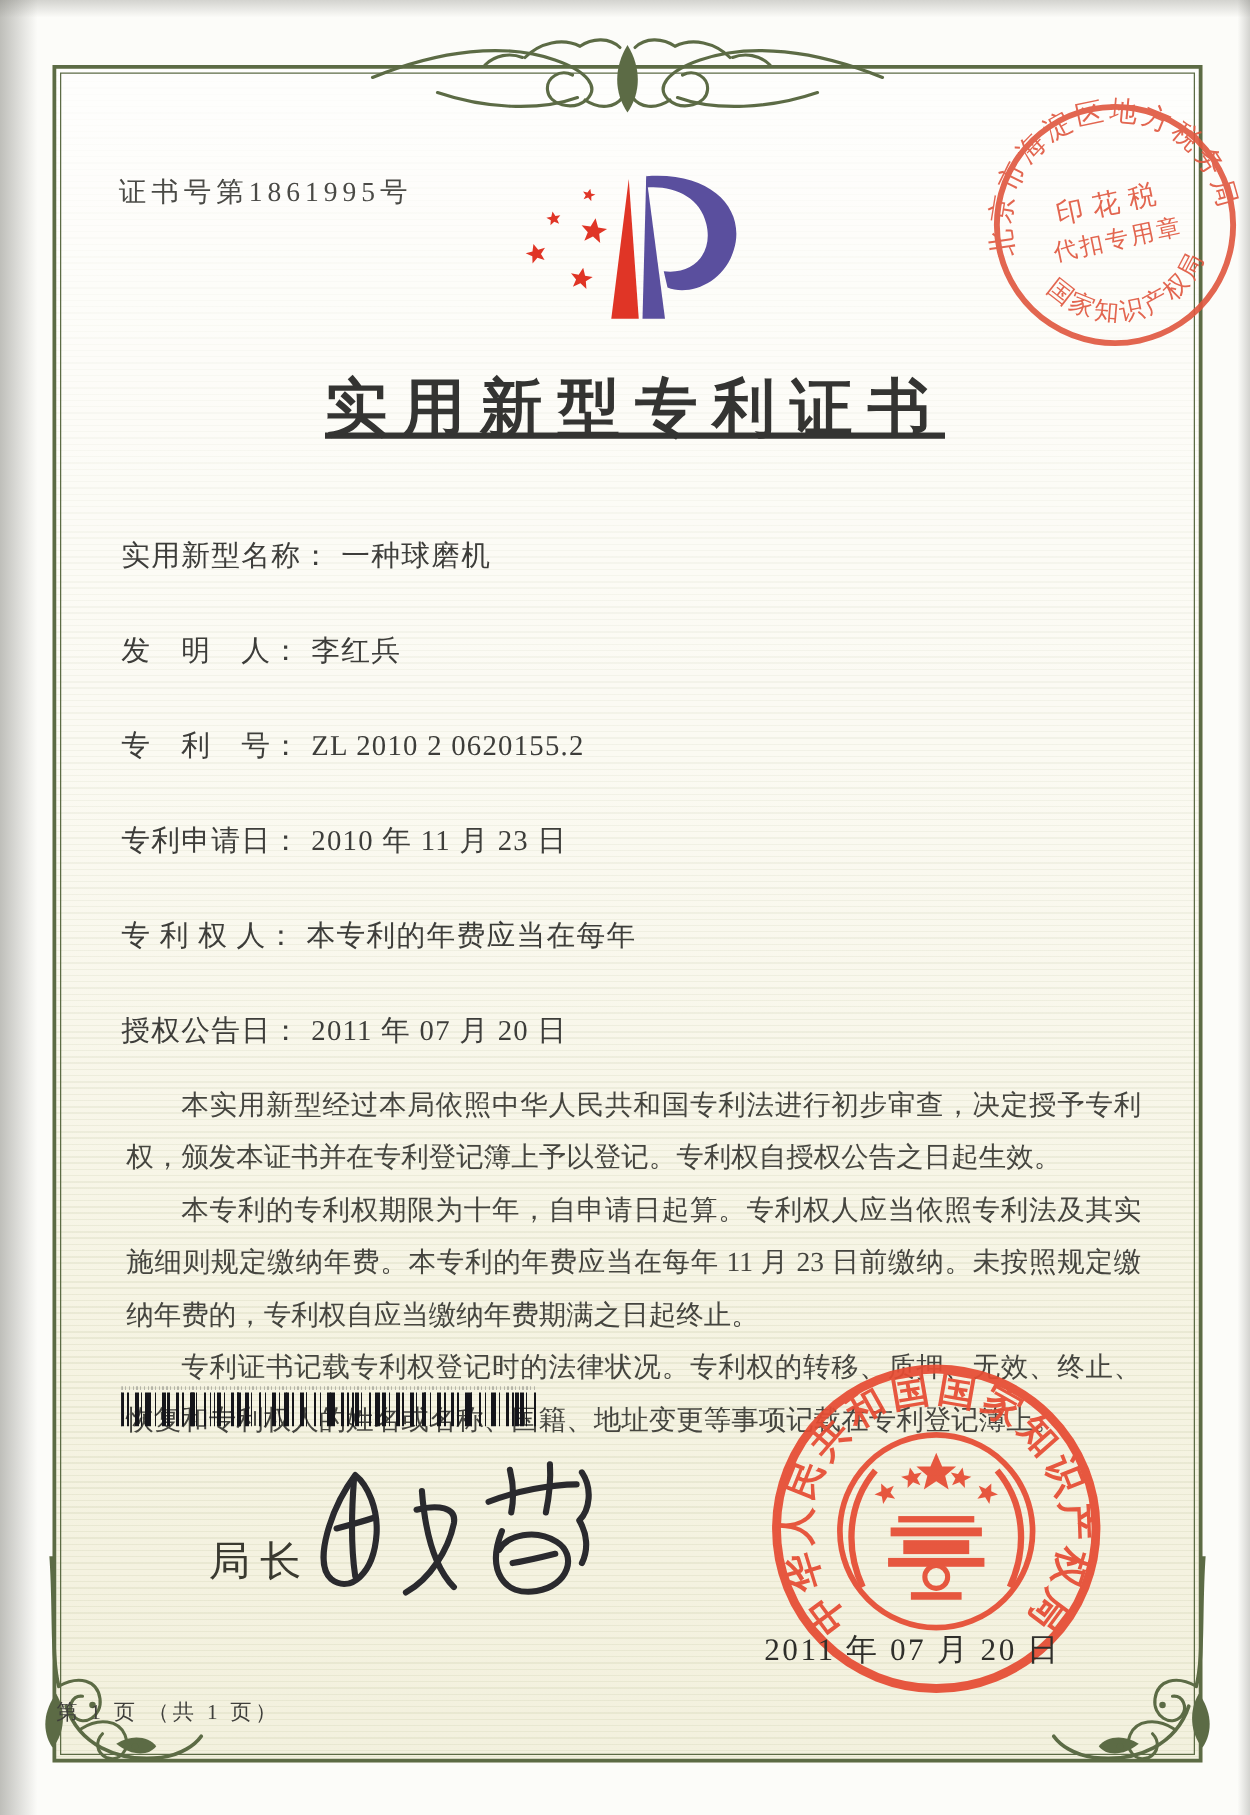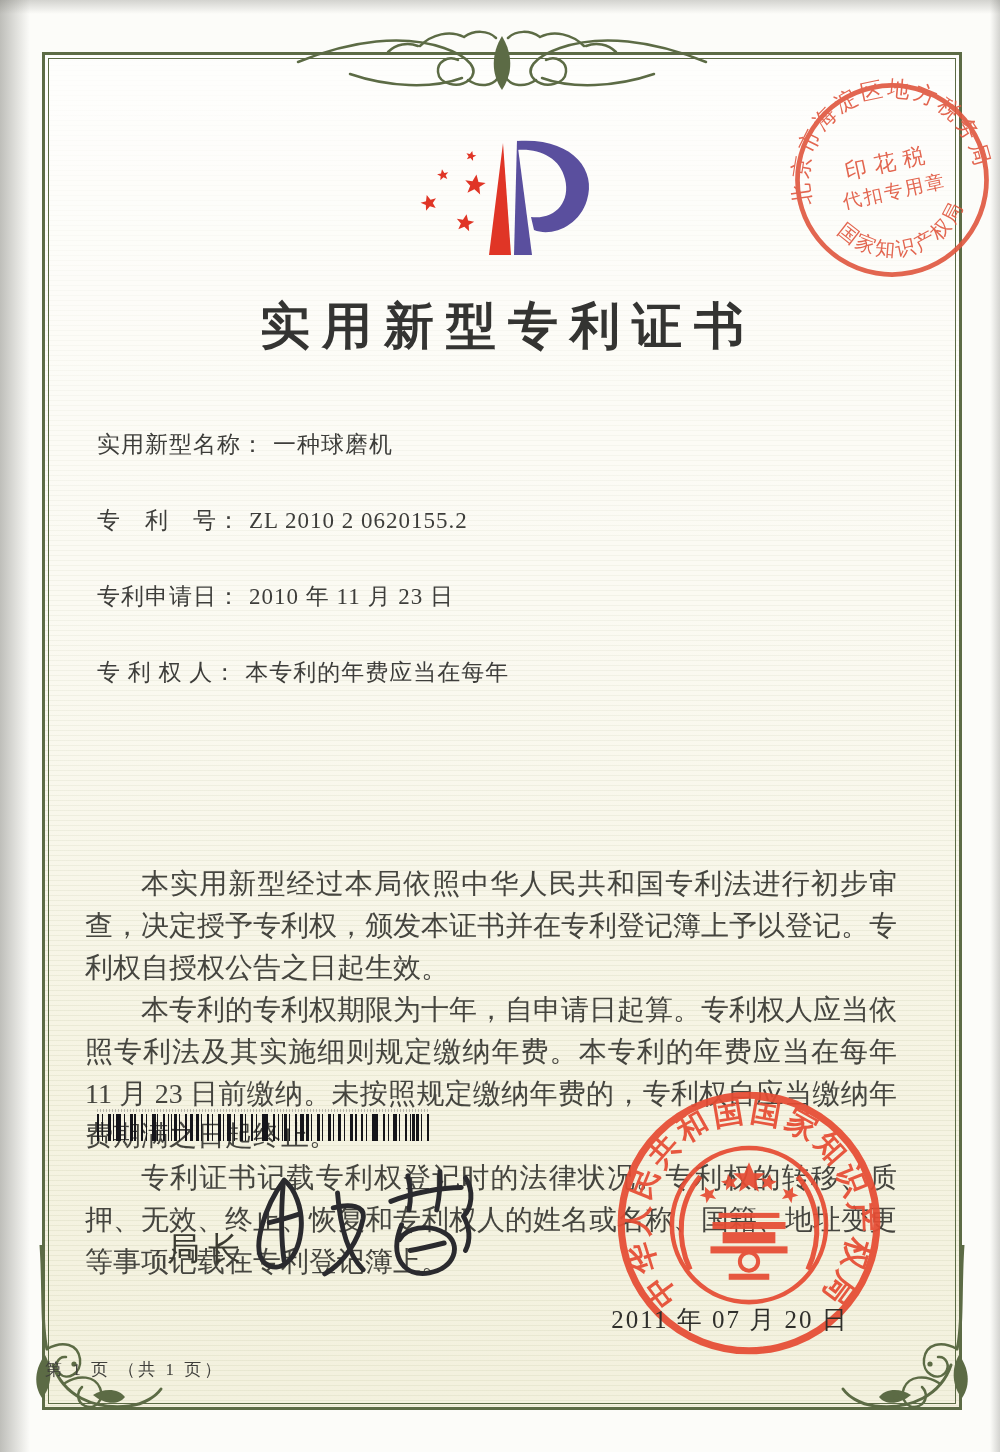--- a/index.html
+++ b/index.html
@@ -38,28 +38,28 @@
   .flourish.br{right:-12px;bottom:-10px;transform:scaleX(-1);}
 
   .cert-no{position:absolute;left:50px;top:84px;font-size:22px;letter-spacing:4px;color:#4a4a46;}
 
   .logo{position:absolute;left:368px;top:78px;width:190px;height:155px;}
 
   .tax-stamp{position:absolute;left:742px;top:20px;width:210px;height:210px;transform:rotate(-12deg);opacity:.9;}
   .tax-stamp text{fill:var(--tax-red);font-family:"Liberation Serif","DejaVu Serif",serif;}
 
   .title{position:absolute;left:0;top:238px;width:100%;margin:0;text-align:center;
-    font-size:50px;font-weight:700;letter-spacing:12px;text-indent:12px;color:#343432;}
+    font-size:50px;font-weight:700;letter-spacing:12px;text-indent:12px;color:#343432;text-decoration:underline;}
 
   .fields{position:absolute;left:52px;top:374px;width:820px;}
   .field-row{height:30px;margin-bottom:46px;font-size:23px;color:#3d3d3a;white-space:nowrap;}
   .f-label{letter-spacing:1px;text-align:center;}
   .f-value{margin-left:8px;letter-spacing:1px;font-family:Liberation Serif, serif;}
 
-  .body-text{position:absolute;left:40px;top:808px;width:812px;font-size:28px;line-height:42px;color:#45453f;font-family:Liberation Serif, serif;}
+  .body-text{position:absolute;left:56px;top:808px;width:812px;font-size:22px;line-height:42px;color:#45453f;font-family:Liberation Serif, serif;}
   .body-text p{margin:0;text-indent:2em;text-align:justify;}
 
   .barcode{position:absolute;left:52px;top:1054px;width:332px;}
   .barcode .micro{height:3px;margin-bottom:2px;opacity:.55;
     background:repeating-linear-gradient(90deg,#8a8a84 0 1px,transparent 1px 3px);}
   .barcode .bars{height:27px;
     background-image:
       repeating-linear-gradient(90deg,#15151a 0 2px,transparent 2px 5px,#15151a 5px 6px,transparent 6px 11px,#15151a 11px 14px,transparent 14px 16px,#15151a 16px 17px,transparent 17px 22px),
       repeating-linear-gradient(90deg,#15151a 0 1px,transparent 1px 19px,#15151a 19px 22px,transparent 22px 37px);}
 
@@ -118,20 +118,21 @@
       <path d="M14,104 C30,95 45,99 47,114 C49,128 34,137 26,128 C20,121 25,111 33,112" stroke-width="2.5"></path>
       <path d="M20,120 C30,150 60,165 96,161 C112,159 123,151 128,144" stroke-width="3"></path>
       <path d="M32,138 C46,129 62,131 67,143 C72,155 62,165 52,161 C44,157 43,148 49,142" stroke-width="2.5"></path>
       <path d="M12,110 C2,123 0,140 9,153 C19,142 20,123 12,110 Z" fill="#5c6b45" stroke="none"></path>
       <path d="M60,150 C72,142 86,144 92,152 C86,160 72,160 60,150 Z" fill="#5c6b45" stroke="none"></path>
       <circle cx="41" cy="119" r="2.6" fill="#5c6b45" stroke="none"></circle>
       <circle cx="75" cy="152" r="2.6" fill="#5c6b45" stroke="none"></circle>
     </g>
   </svg>
 
+  <div class="cert-no">证书号第1861995号</div>
 
   <svg class="logo" viewBox="0 0 190 155">
     <defs>
       <polygon id="st" points="0,-10 2.9,-3.2 9.8,-3.2 4.4,1.4 6.1,8.2 0,4.1 -6.1,8.2 -4.4,1.4 -9.8,-3.2 -2.9,-3.2"></polygon>
     </defs>
     <path d="M104,8 C158,4 184,36 174,67 C166,94 138,104 121,97 L118,84 C141,87 158,70 152,46 C147,24 125,15 104,17 Z" fill="#5a4f9e"></path>
     <path d="M104,7 L119,122 L101,122 Z" fill="#5a4f9e"></path>
     <path d="M90,10 L98,122 L76,122 Z" fill="#e03526"></path>
     <g fill="#e03526">
       <use href="#st" transform="translate(58,23) scale(0.52) rotate(14)"></use>
@@ -158,27 +159,33 @@
     <text x="100" y="117" font-size="18" letter-spacing="2" text-anchor="middle">代扣专用章</text>
   </svg>
 
   <h1 class="title">实用新型专利证书</h1>
 
   <div class="fields">
     <div class="field-row">
       <span class="f-label">实用新型名称：</span><span class="f-value">一种球磨机</span>
     </div>
     <div class="field-row">
+      <span class="f-label">发　明　人：</span><span class="f-value">李红兵</span>
+    </div>
+    <div class="field-row">
       <span class="f-label">专　利　号：</span><span class="f-value">ZL 2010 2 0620155.2</span>
     </div>
     <div class="field-row">
       <span class="f-label">专利申请日：</span><span class="f-value">2010 年 11 月 23 日</span>
     </div>
     <div class="field-row">
       <span class="f-label">专 利 权 人：</span><span class="f-value">本专利的年费应当在每年</span>
+    </div>
+    <div class="field-row">
+      <span class="f-label">授权公告日：</span><span class="f-value">2011 年 07 月 20 日</span>
     </div>
   </div>
 
   <div class="body-text">
     <p>本实用新型经过本局依照中华人民共和国专利法进行初步审查，决定授予专利权，颁发本证书并在专利登记簿上予以登记。专利权自授权公告之日起生效。</p>
     <p>本专利的专利权期限为十年，自申请日起算。专利权人应当依照专利法及其实施细则规定缴纳年费。本专利的年费应当在每年 11 月 23 日前缴纳。未按照规定缴纳年费的，专利权自应当缴纳年费期满之日起终止。</p>
     <p>专利证书记载专利权登记时的法律状况。专利权的转移、质押、无效、终止、恢复和专利权人的姓名或名称、国籍、地址变更等事项记载在专利登记簿上。</p>
   </div>
 
   <div class="barcode">

